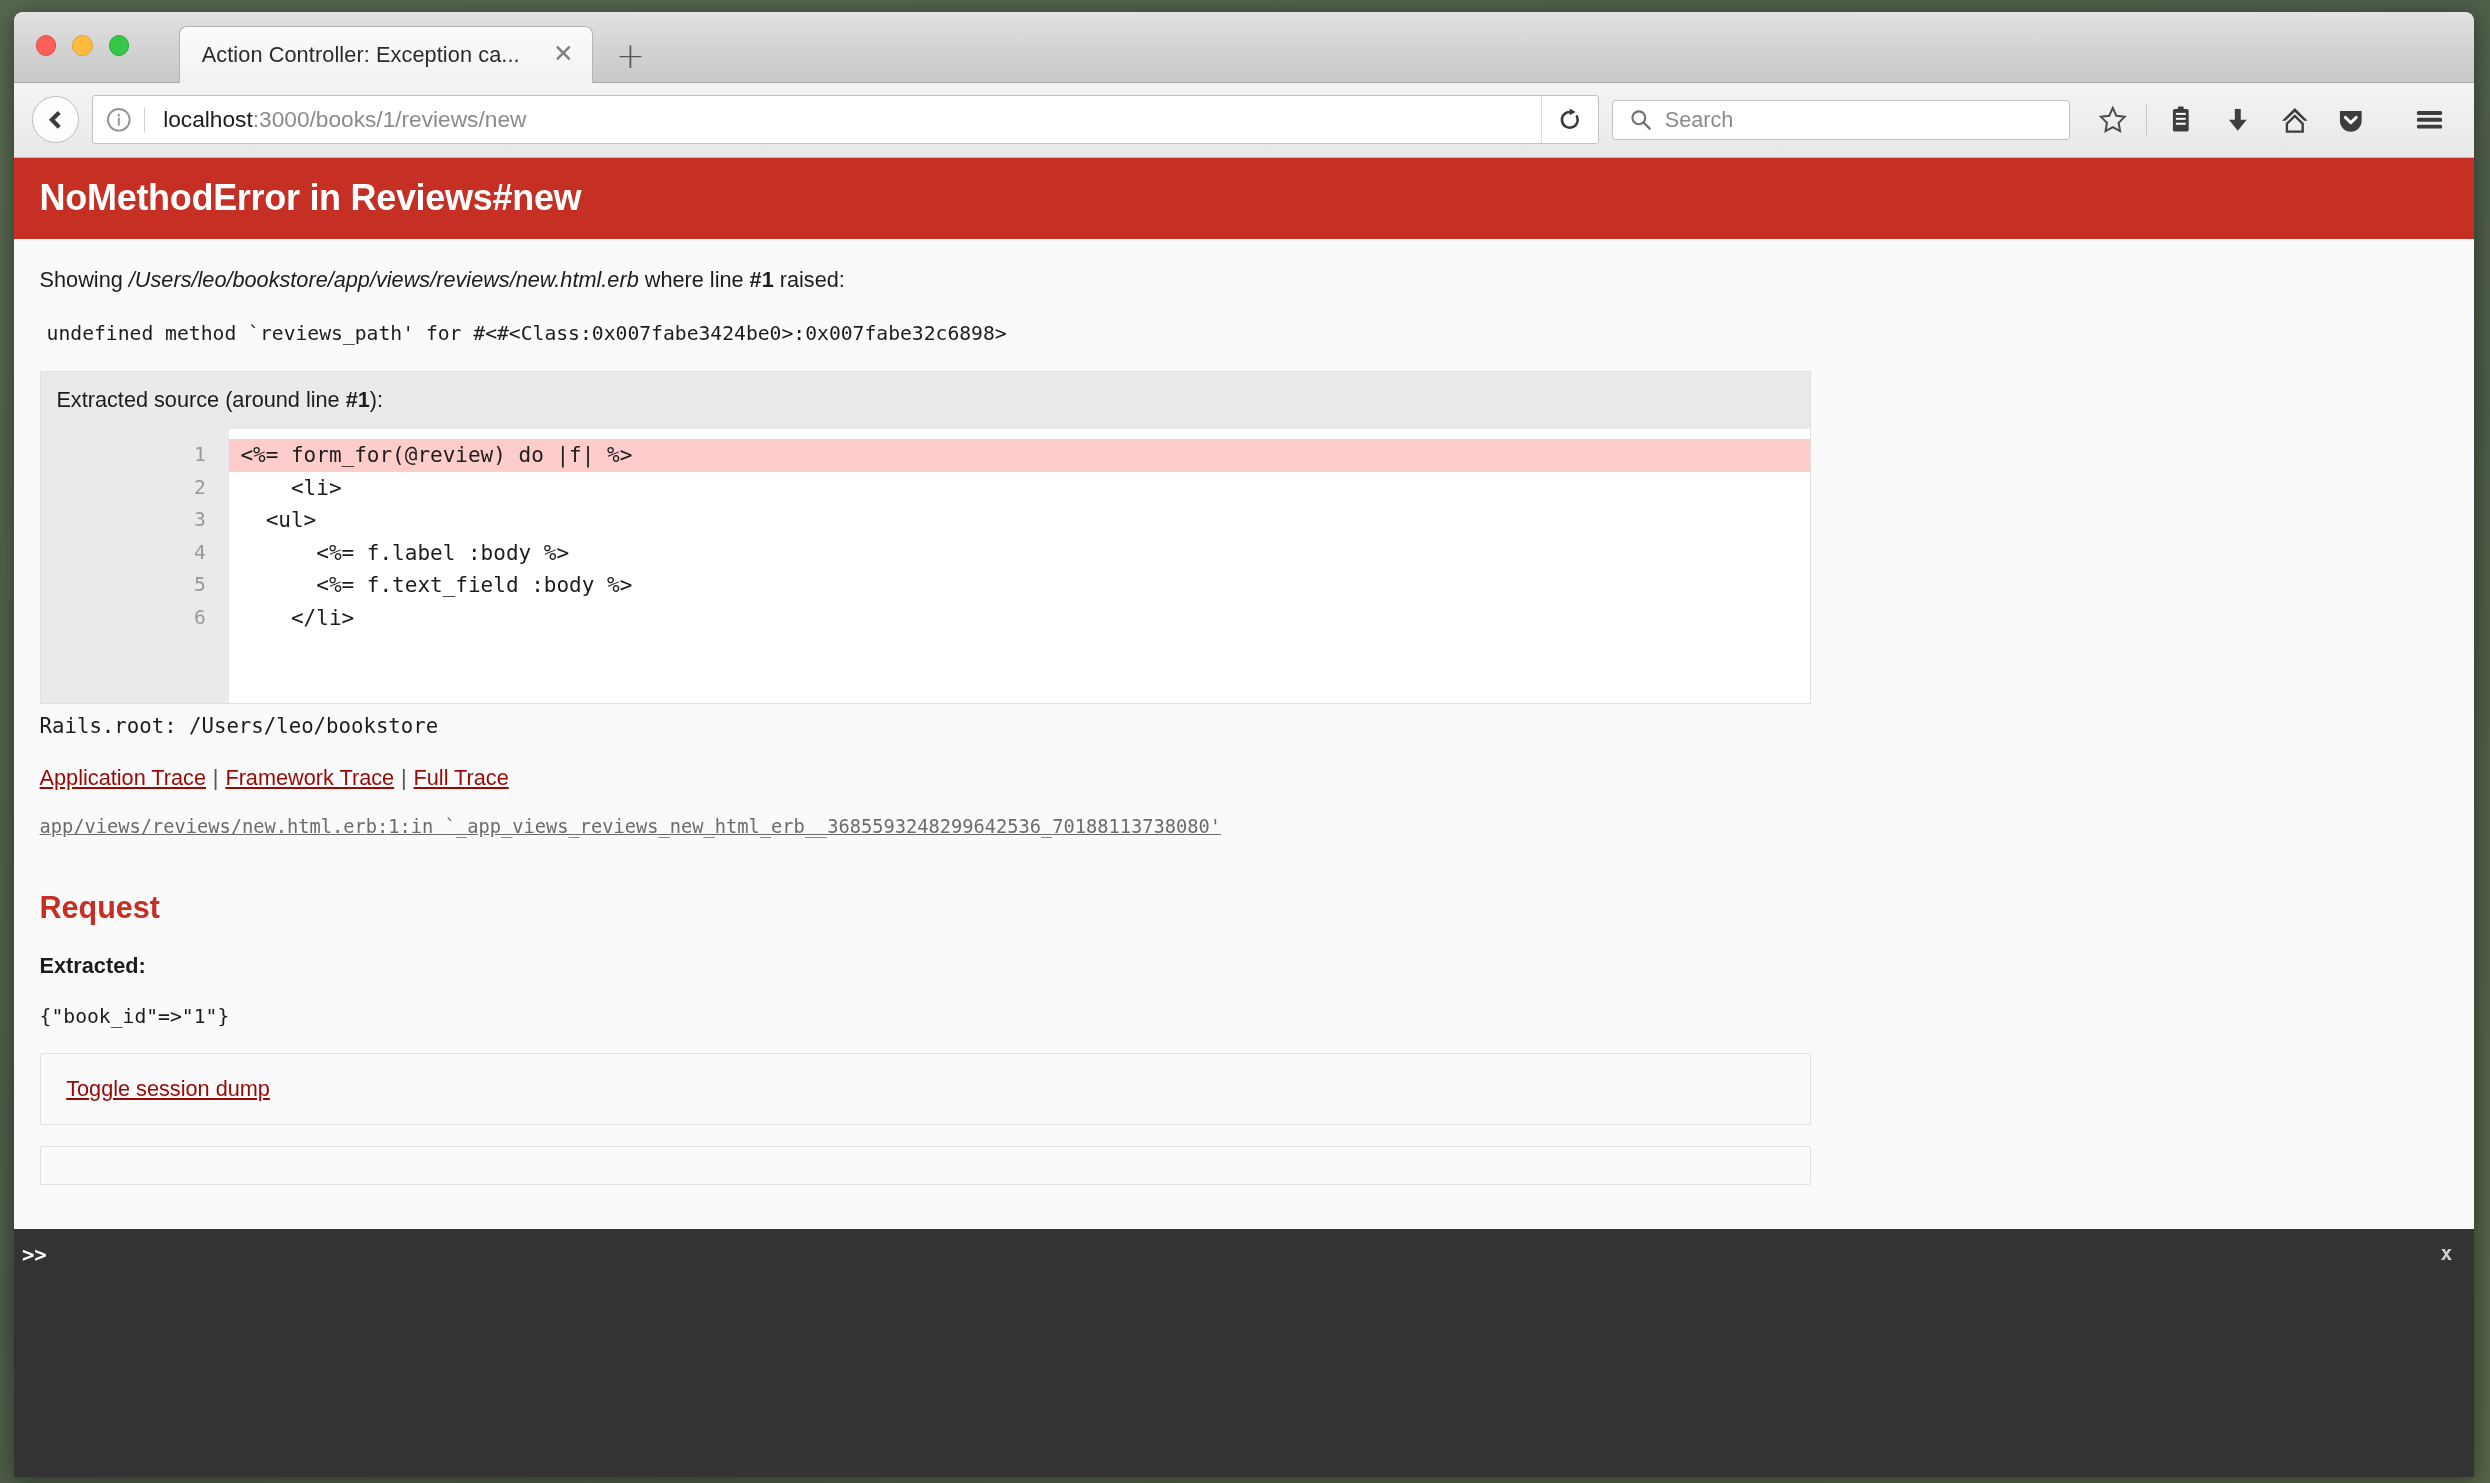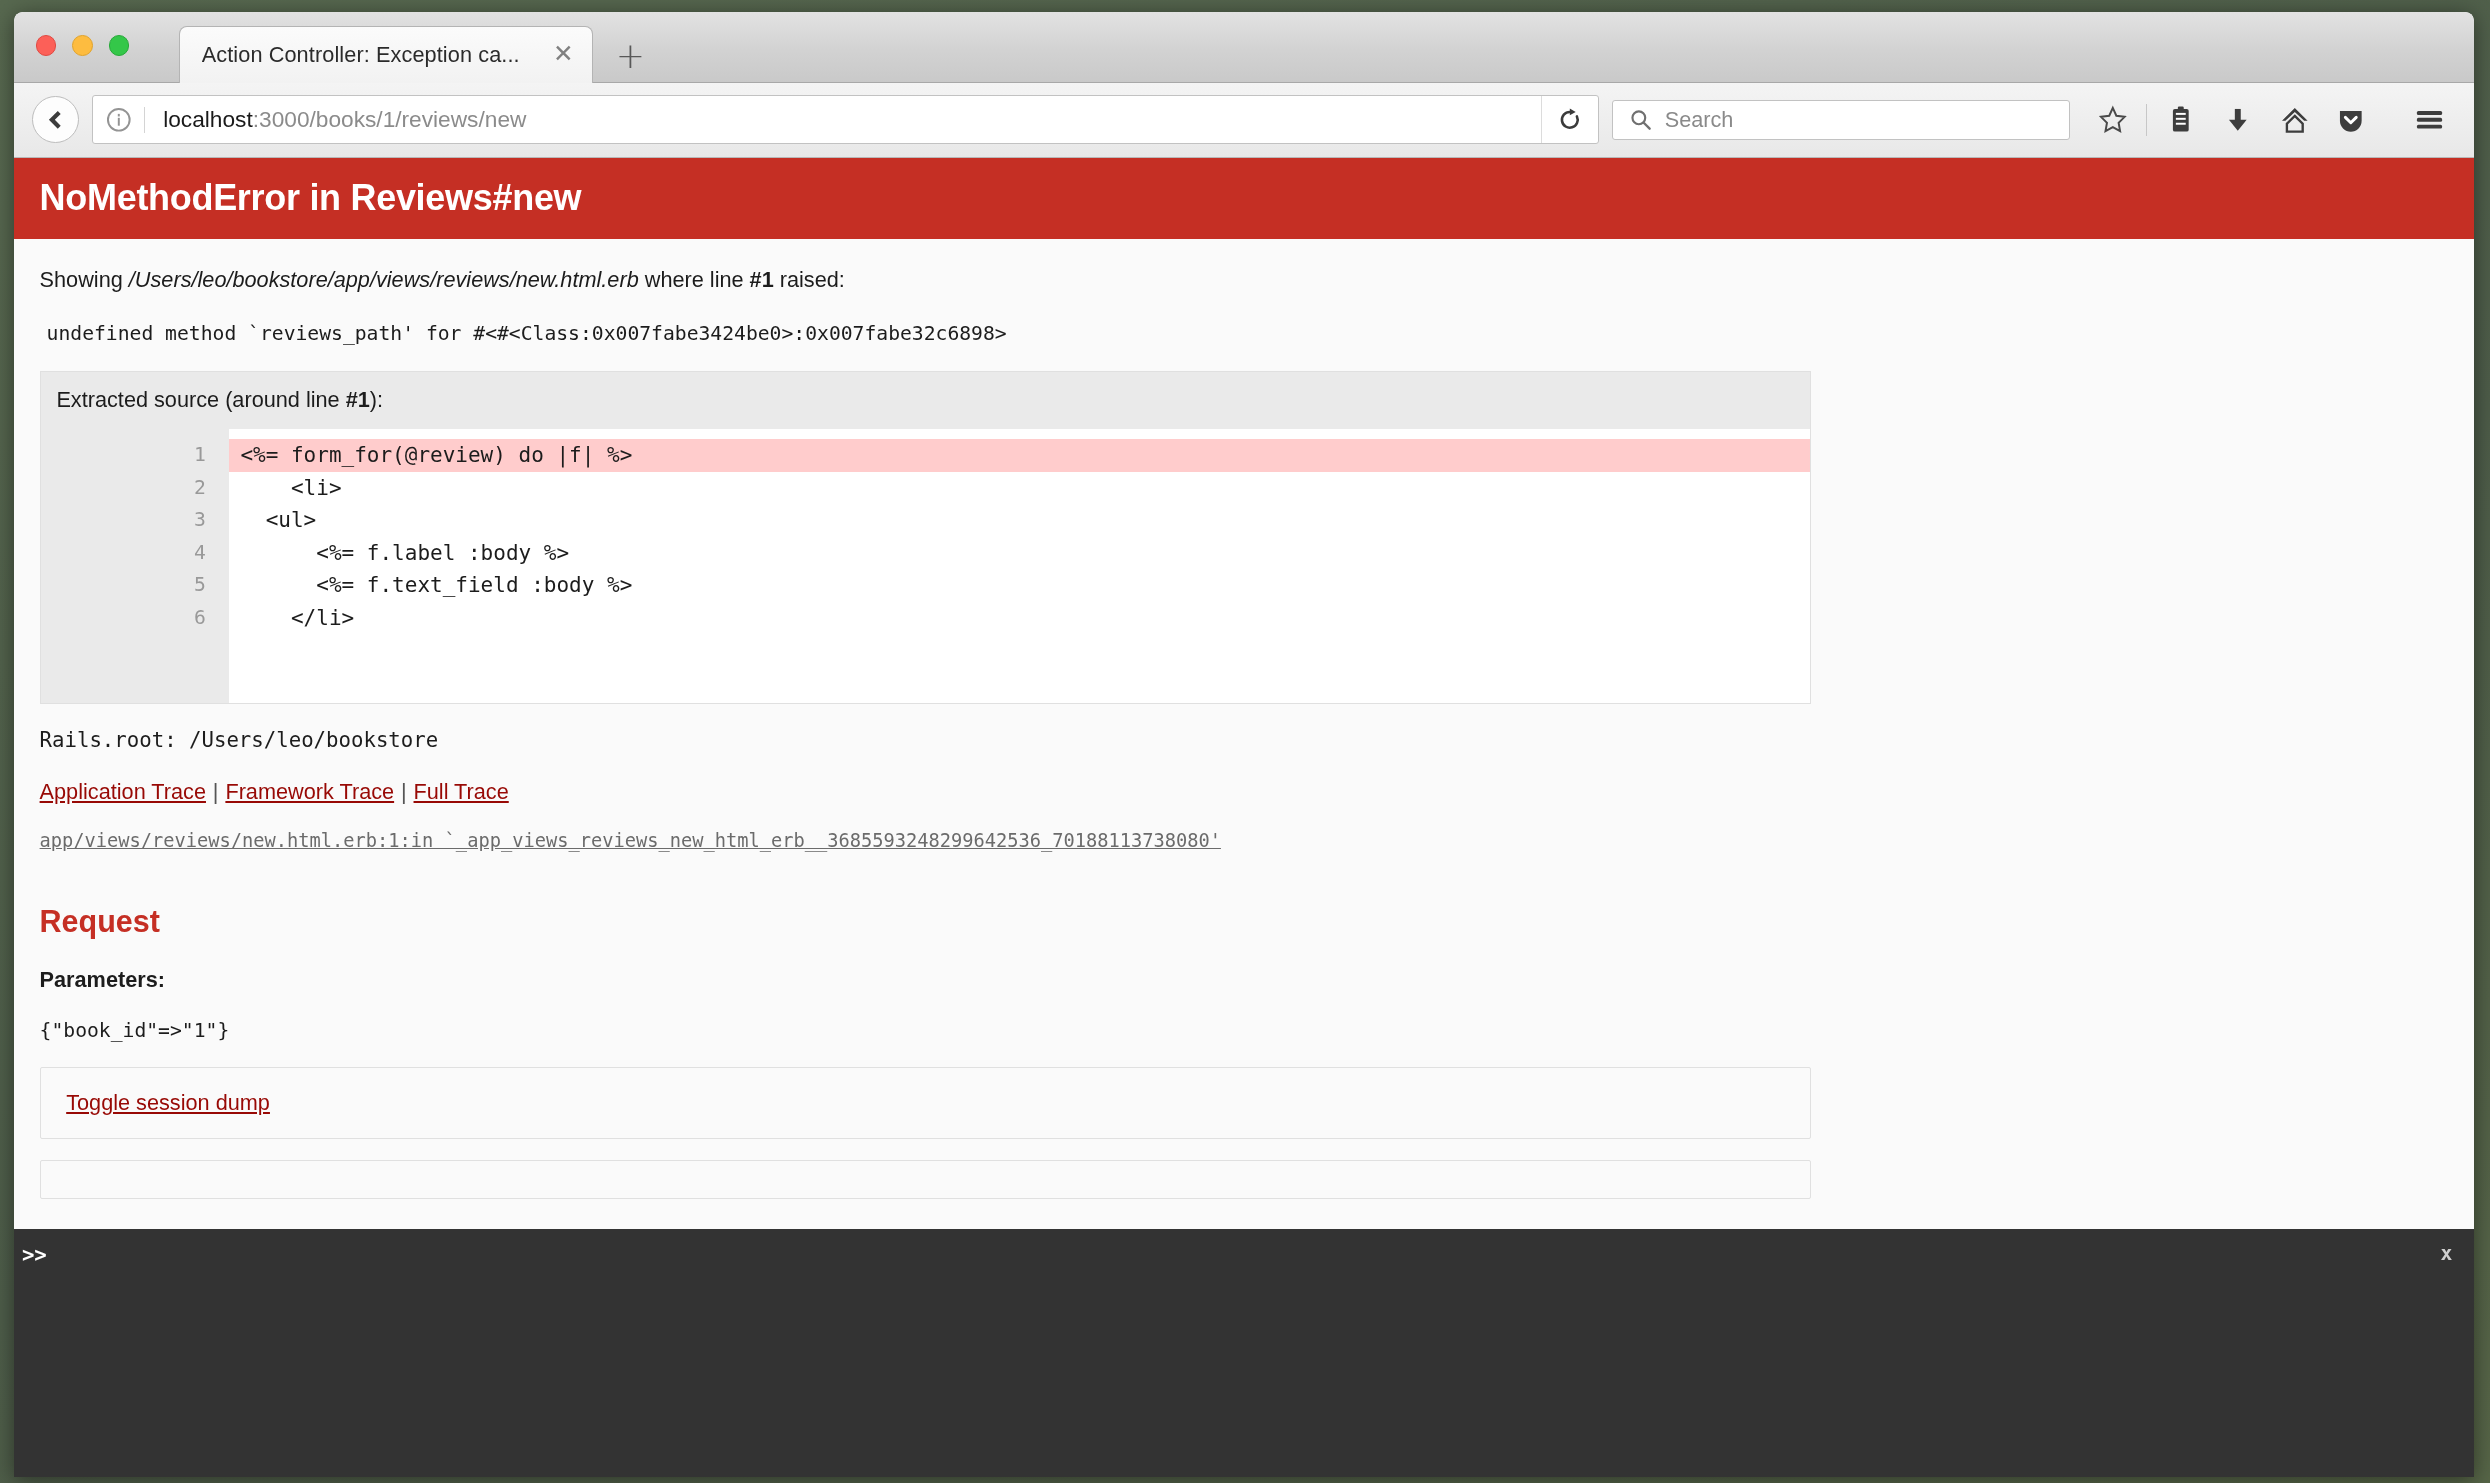--- a/index.html
+++ b/index.html
@@ -207,21 +207,21 @@
     font-family: "DejaVu Sans Mono", monospace;
     font-size: 21px; color: #1c1c1c;
     white-space: pre;
     padding-left: 11.8px;
   }
   .codecol .cl.hl { background: #ffcccc; }
 
   .railsroot {
     font-family: "DejaVu Sans Mono", monospace;
     font-size: 20.7px; color: #1c1c1c;
-    margin-top: 24px;
+    margin-top: 10px;
   }
   .tracelinks { margin-top: 26.6px; font-size: 21.7px; color: #1c1c1c; }
   .tracelinks a { color: #980905; text-decoration: underline; }
   .tracelinks span.bar { padding: 0 6.9px; color: #555; }
   .traceline {
     margin-top: 25.6px;
     font-family: "DejaVu Sans Mono", monospace;
     font-size: 18.7px; color: #6b6b6b;
     text-decoration: underline;
     white-space: pre;
@@ -402,21 +402,21 @@
         <div class="railsroot">Rails.root: /Users/leo/bookstore</div>
 
         <div class="tracelinks">
           <a href="#">Application Trace</a><span class="bar">|</span><a href="#">Framework Trace</a><span class="bar">|</span><a href="#">Full Trace</a>
         </div>
 
         <div class="traceline">app/views/reviews/new.html.erb:1:in `_app_views_reviews_new_html_erb__3685593248299642536_70188113738080'</div>
 
         <h2 class="section">Request</h2>
 
-        <div class="paramlabel">Parameters:</div>
+        <div class="paramlabel">Extracted:</div>
         <div class="paramval">{"book_id"=&gt;"1"}</div>
 
         <div class="panel">
           <a href="#">Toggle session dump</a>
         </div>
 
         <div class="panel stub"></div>
       </div>
 
       <div class="console">

